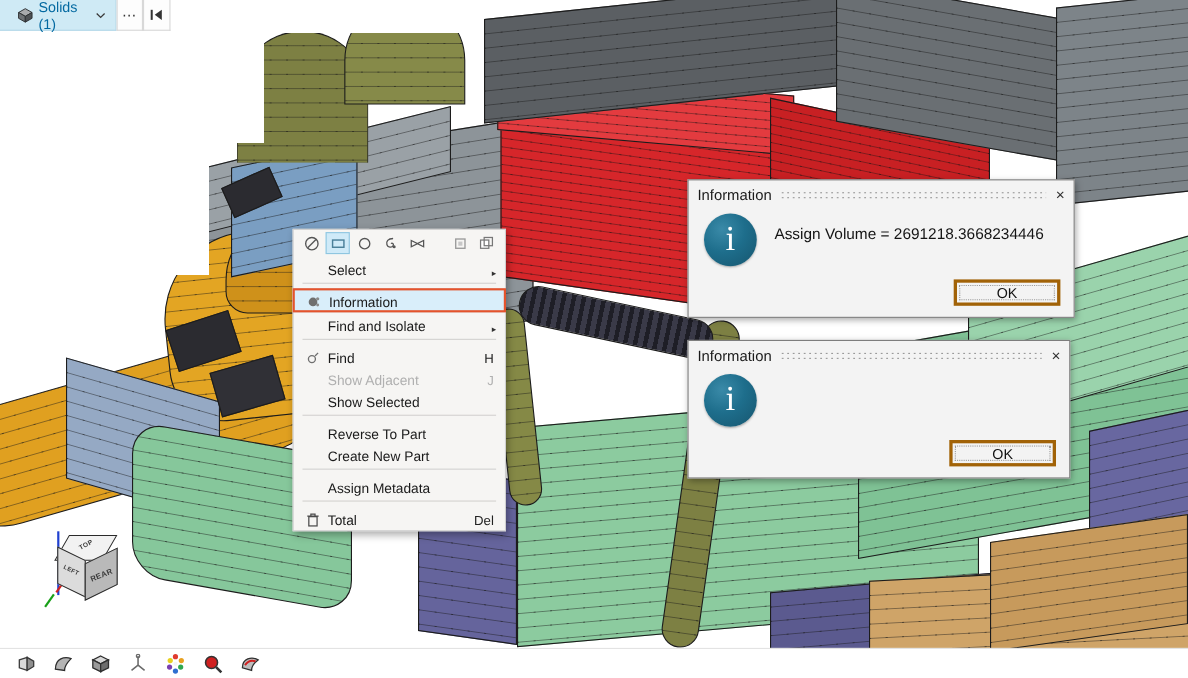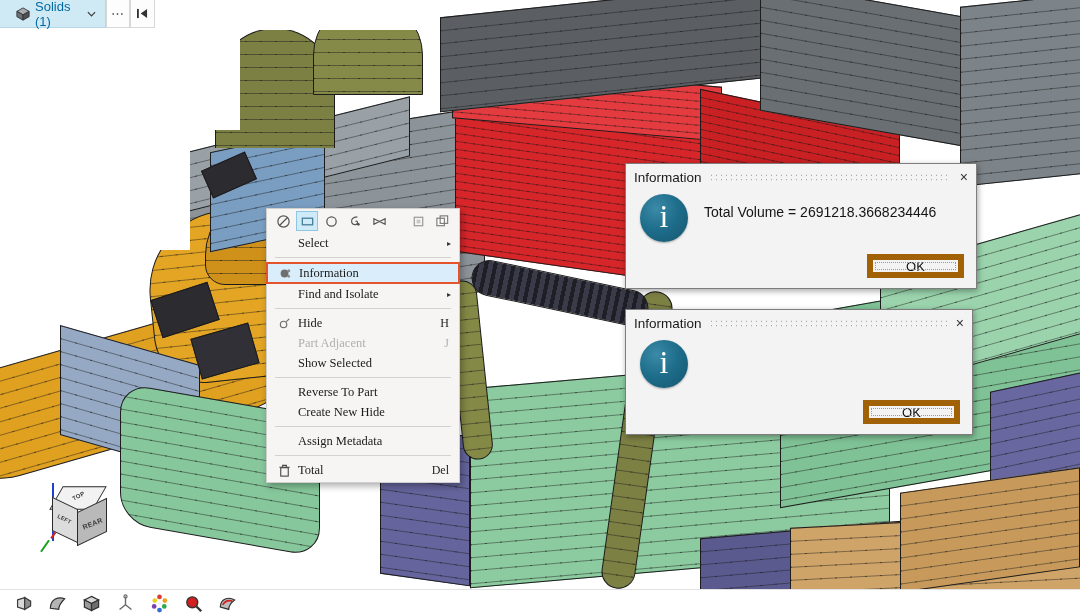--- a/index.html
+++ b/index.html
@@ -98,22 +98,22 @@
     padding: 0 6px 0 5px; gap: 2px;
   }
   .tb-ico {
     width: 22px; height: 20px; display: flex; align-items: center; justify-content: center;
     cursor: pointer; position: relative;
   }
   .tb-ico.active { background: #cfeaf8; border: 1px solid #8fc6e0; }
   .tb-spacer { flex: 1; }
 
   .mi {
-    display: flex; align-items: center; height: 20px;
-    padding: 0 8px 0 8px; cursor: pointer; position: relative; font-family: Liberation Serif, serif;
+    display: flex; align-items: flex-end; height: 20px;
+    padding: 0 8px 0 8px; cursor: pointer; position: relative;
   }
   .mi .mi-ico { width: 18px; flex: none; display: flex; align-items: center; justify-content: center; }
   .mi .mi-label { flex: 1; padding-left: 5px; white-space: nowrap; }
   .mi .mi-key { color: #222; font-size: 12px; padding-right: 2px; }
   .mi .mi-arrow { font-size: 8px; color: #333; }
   .mi.disabled .mi-label, .mi.disabled .mi-key { color: #b0b0b0; }
   .mi.highlight {
     background: #d9eefa;
     border: 2px solid #e4532c;
     height: 22px;
@@ -149,21 +149,21 @@
     background: radial-gradient(circle at 34% 30%, #3a8aa8 0%, #1e6e8c 45%, #16556e 100%);
     display: flex; align-items: center; justify-content: center;
     color: #fff; font-size: 32px; font-family: "Liberation Serif", serif;
     line-height: 1; padding-bottom: 4px;
     box-shadow: 0 1px 2px rgba(0,0,0,.3);
   }
   .dlg-msg { font-size: 14px; color: #141414; padding-top: 10px; white-space: nowrap; }
   .dlg-actions { display: flex; justify-content: flex-end; padding: 12px 12px 10px 12px; }
   .ok-btn {
     min-width: 97px; height: 24px;
-    background: #f3f3f3; border: 6px solid #a16207;
+    background: #f3f3f3; border: 3px solid #a16207;
     display: flex; align-items: center; justify-content: center;
     font-size: 13px; color: #111; cursor: pointer; position: relative;
   }
   .ok-btn::after {
     content: ""; position: absolute; inset: 2px;
     border: 1px dotted #9a9a9a;
   }
 
   
   #bottombar {
@@ -335,40 +335,40 @@
           <span class="mi-arrow">▸</span>
         </div>
         <div class="mi-sep"></div>
         <div class="mi">
           <span class="mi-ico">
             <svg width="15" height="15" viewBox="0 0 16 16">
               <circle cx="7" cy="9" r="3.4" fill="none" stroke="#6f6f6f" stroke-width="1.3"></circle>
               <path d="M10 6 L13 3" stroke="#6f6f6f" stroke-width="1.3"></path>
             </svg>
           </span>
-          <span class="mi-label">Hide</span>
+          <span class="mi-label">Find</span>
           <span class="mi-key">H</span>
         </div>
         <div class="mi disabled">
           <span class="mi-ico"></span>
-          <span class="mi-label">Part Adjacent</span>
+          <span class="mi-label">Show Adjacent</span>
           <span class="mi-key">J</span>
         </div>
         <div class="mi">
           <span class="mi-ico"></span>
           <span class="mi-label">Show Selected</span>
         </div>
         <div class="mi-sep"></div>
         <div class="mi">
           <span class="mi-ico"></span>
           <span class="mi-label">Reverse To Part</span>
         </div>
         <div class="mi">
           <span class="mi-ico"></span>
-          <span class="mi-label">Create New Hide</span>
+          <span class="mi-label">Create New Part</span>
         </div>
         <div class="mi-sep"></div>
         <div class="mi">
           <span class="mi-ico"></span>
           <span class="mi-label">Assign Metadata</span>
         </div>
         <div class="mi-sep"></div>
         <div class="mi">
           <span class="mi-ico">
             <svg width="15" height="15" viewBox="0 0 16 16">
@@ -383,21 +383,21 @@
   </div>
 
   <div class="dialog" style="left:625px; top:163px; width:352px;">
     <div class="dlg-title">
       <span class="t">Information</span>
       <span class="dlg-grip"></span>
       <span class="dlg-close">×</span>
     </div>
     <div class="dlg-body">
       <div class="info-circle">i</div>
-      <div class="dlg-msg">Total Volume = 2691218.3668234446</div>
+      <div class="dlg-msg">Assign Volume = 2691218.3668234446</div>
     </div>
     <div class="dlg-actions">
       <div class="ok-btn">
         <span>OK</span>
       </div>
     </div>
   </div>
 
   <div class="dialog" style="left:625px; top:309px; width:348px;">
     <div class="dlg-title">

